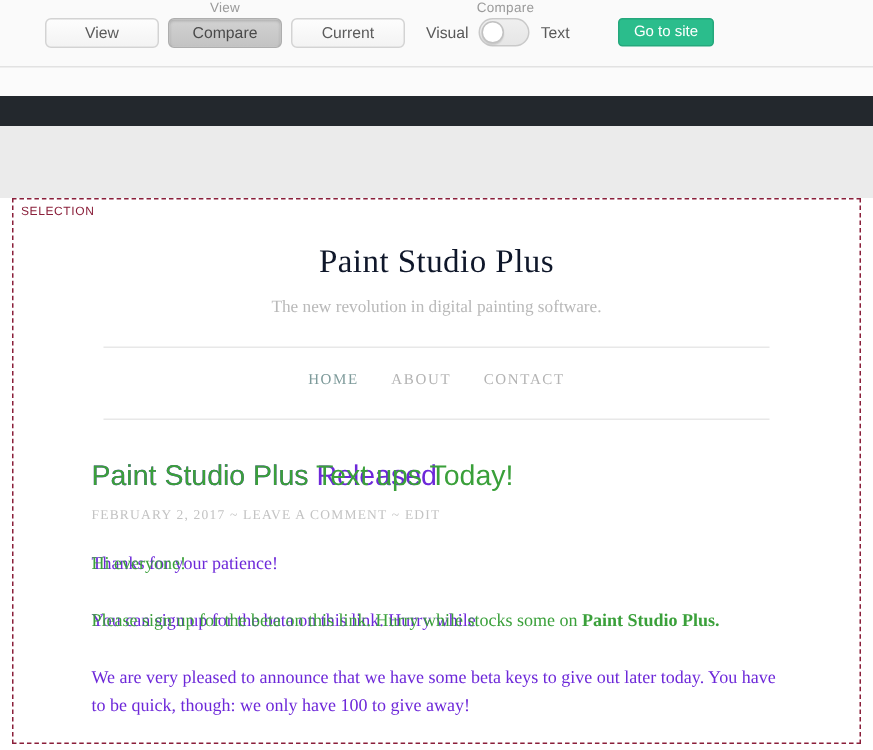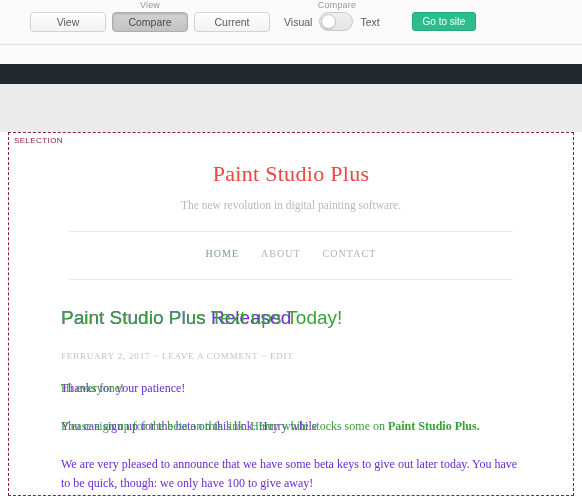--- a/index.html
+++ b/index.html
@@ -165,21 +165,21 @@
   
   .site {
     padding: 0 52px;
   }
   .site-title {
     margin: 28px 0 12px 0;
     text-align: center;
     font-family: "Liberation Serif", serif;
     font-size: 22px;
     font-weight: normal;
-    color: #ef4444;
+    color: #0f172a;
     letter-spacing: 0.3px;
   }
   .site-tagline {
     margin: 9px 0 0 0;
     text-align: center;
     font-family: "Liberation Serif", serif;
     font-size: 11.5px;
     color: #b9b9b9;
   }
   .divider {
@@ -219,21 +219,21 @@
     font-family: "Liberation Sans", sans-serif;
     font-size: 19px;
     font-weight: normal;
     line-height: 24px;
     margin: 0;
     white-space: nowrap;
   }
   .title-block { height: 26px; }
 
   .post-meta {
-    margin-top: 19px;
+    margin-top: 6px;
     font-family: "Liberation Serif", serif;
     font-size: 9px;
     letter-spacing: 0.8px;
     color: #c3c3c3;
   }
 
   .para-block { margin-top: 18px; position: relative; }
   .para {
     font-family: "Liberation Serif", serif;
     font-size: 12px;

